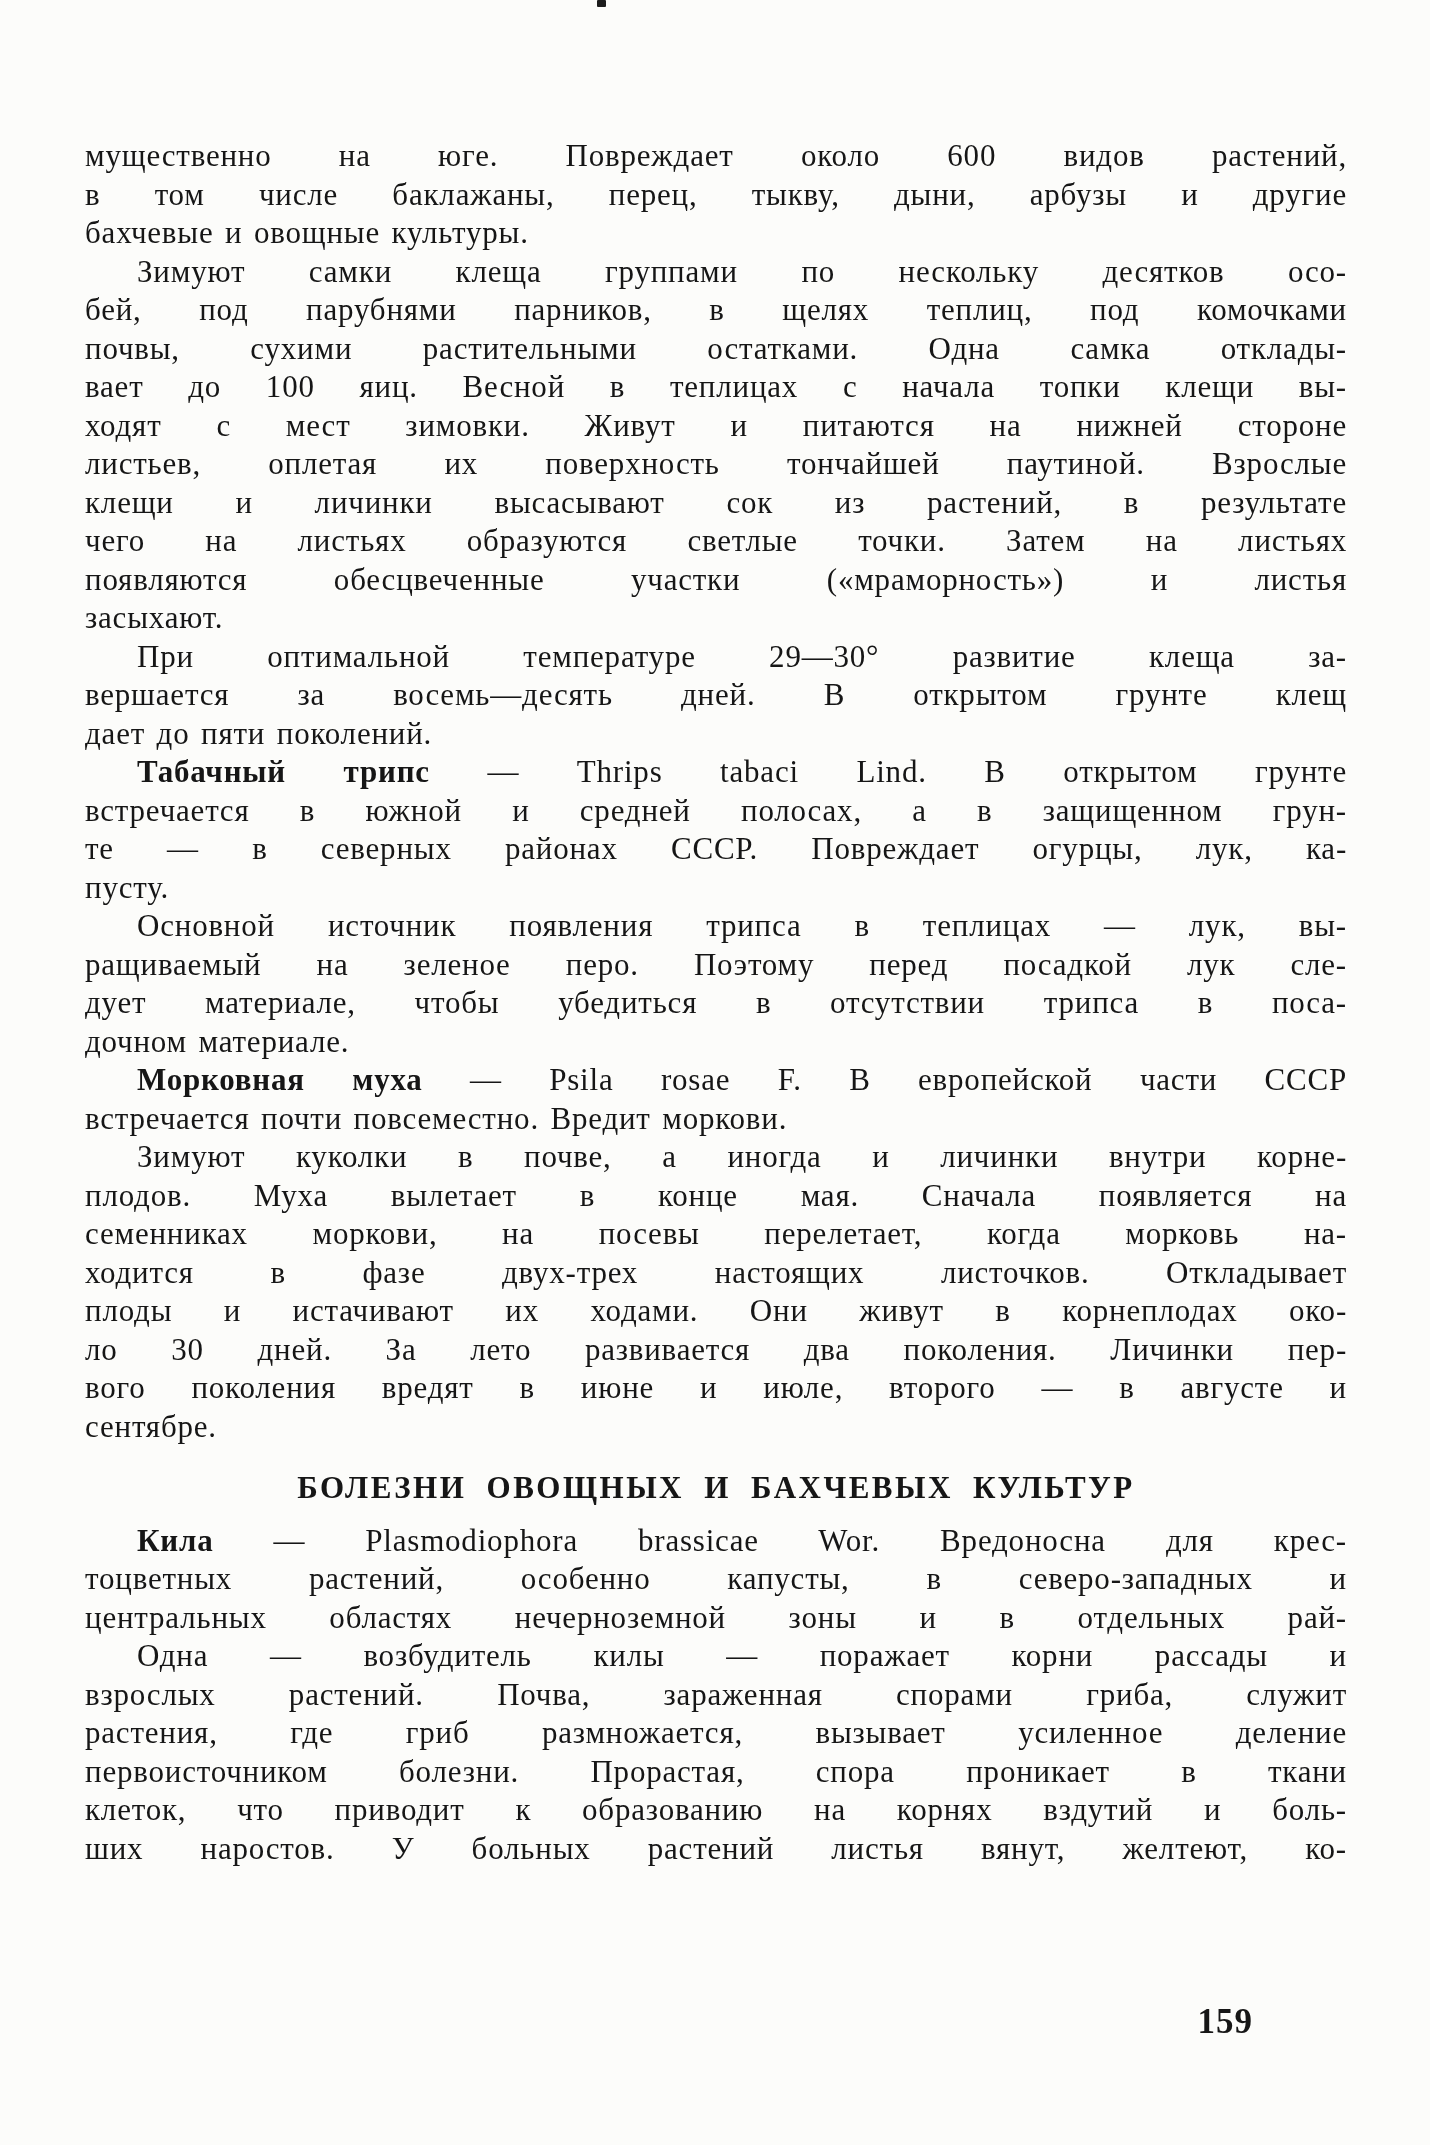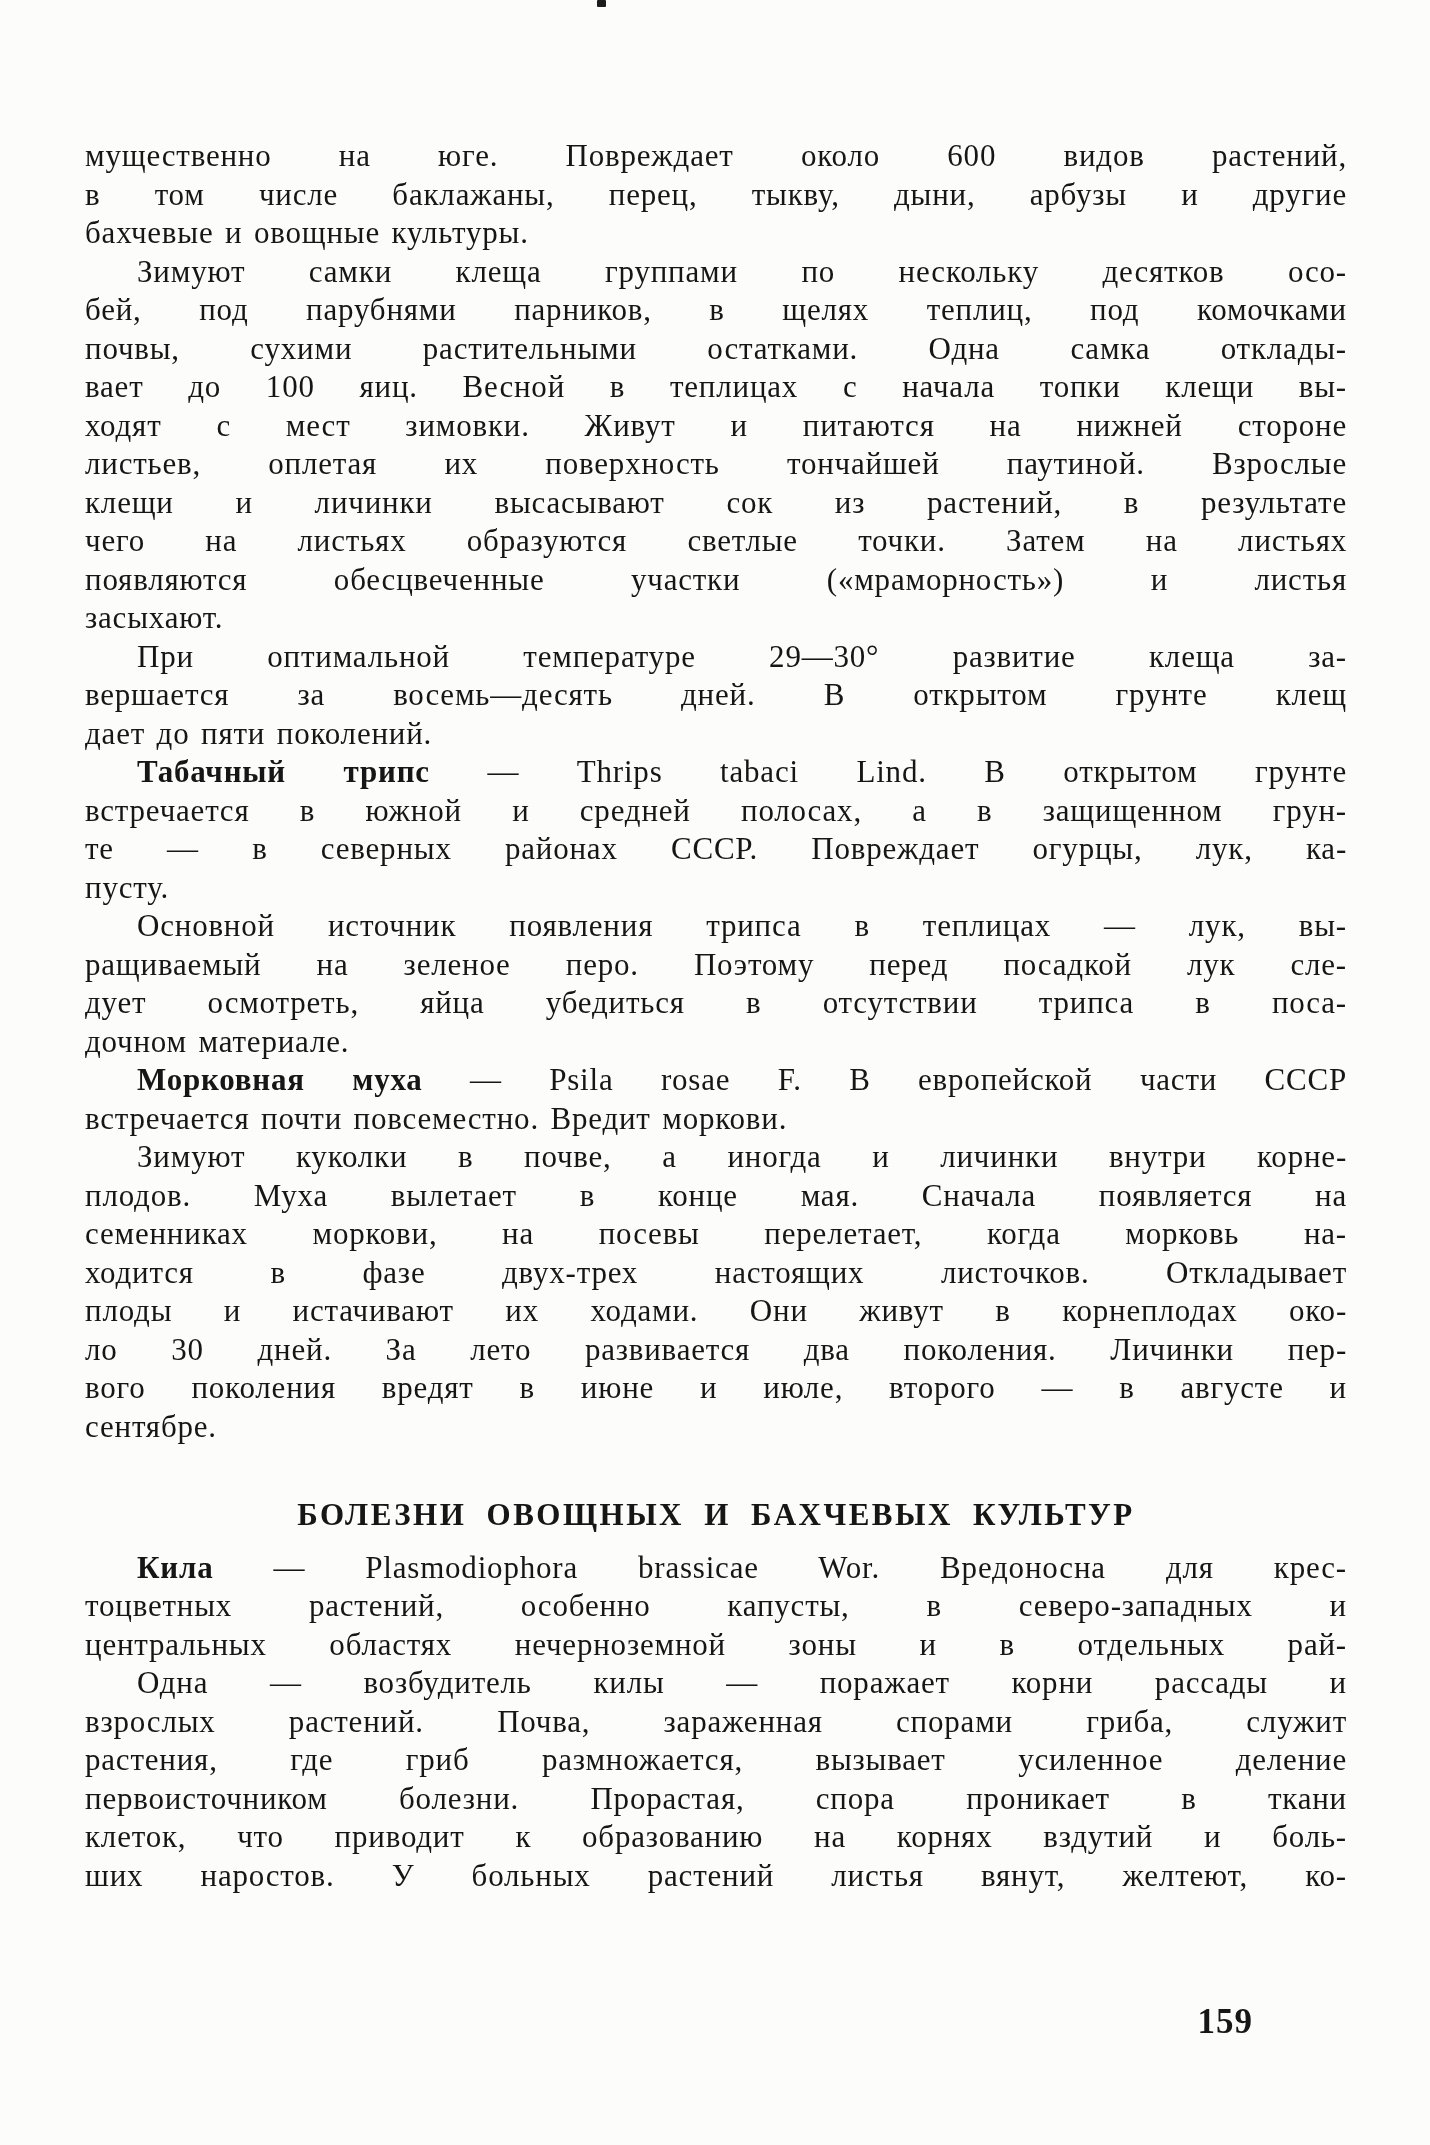--- a/index.html
+++ b/index.html
@@ -44,21 +44,21 @@
   .ln.end { text-align-last: left; }
   .ln.ind { text-indent: 52px; }
   .lead { font-weight: bold; }
   .heading {
     text-align: center;
     text-align-last: center;
     font-weight: bold;
     font-size: 31px;
     letter-spacing: 2.5px;
     word-spacing: 10px;
-    margin-top: 50px;
+    margin-top: 23px;
     margin-bottom: 14px;
   }
   .page-number {
     position: absolute;
     top: 2002px;
     right: 177px;
     font-size: 35px;
     font-weight: bold;
     letter-spacing: 1px;
   }
@@ -100,21 +100,21 @@
     <div class="para">
       <div class="ln ind"><b class="lead">Табачный трипс</b><span> — Thrips tabaci Lind. В открытом грунте</span></div>
       <div class="ln">встречается в южной и средней полосах, а в защищенном грун-</div>
       <div class="ln">те — в северных районах СССР. Повреждает огурцы, лук, ка-</div>
       <div class="ln end">пусту.</div>
     </div>
 
     <div class="para">
       <div class="ln ind">Основной источник появления трипса в теплицах — лук, вы-</div>
       <div class="ln">ращиваемый на зеленое перо. Поэтому перед посадкой лук сле-</div>
-      <div class="ln">дует осмотреть, яйца убедиться в отсутствии трипса в поса-</div>
+      <div class="ln">дует материале, чтобы убедиться в отсутствии трипса в поса-</div>
       <div class="ln end">дочном материале.</div>
     </div>
 
     <div class="para">
       <div class="ln ind"><b class="lead">Морковная муха</b><span> — Psila rosae F. В европейской части СССР</span></div>
       <div class="ln end">встречается почти повсеместно. Вредит моркови.</div>
     </div>
 
     <div class="para">
       <div class="ln ind">Зимуют куколки в почве, а иногда и личинки внутри корне-</div>

